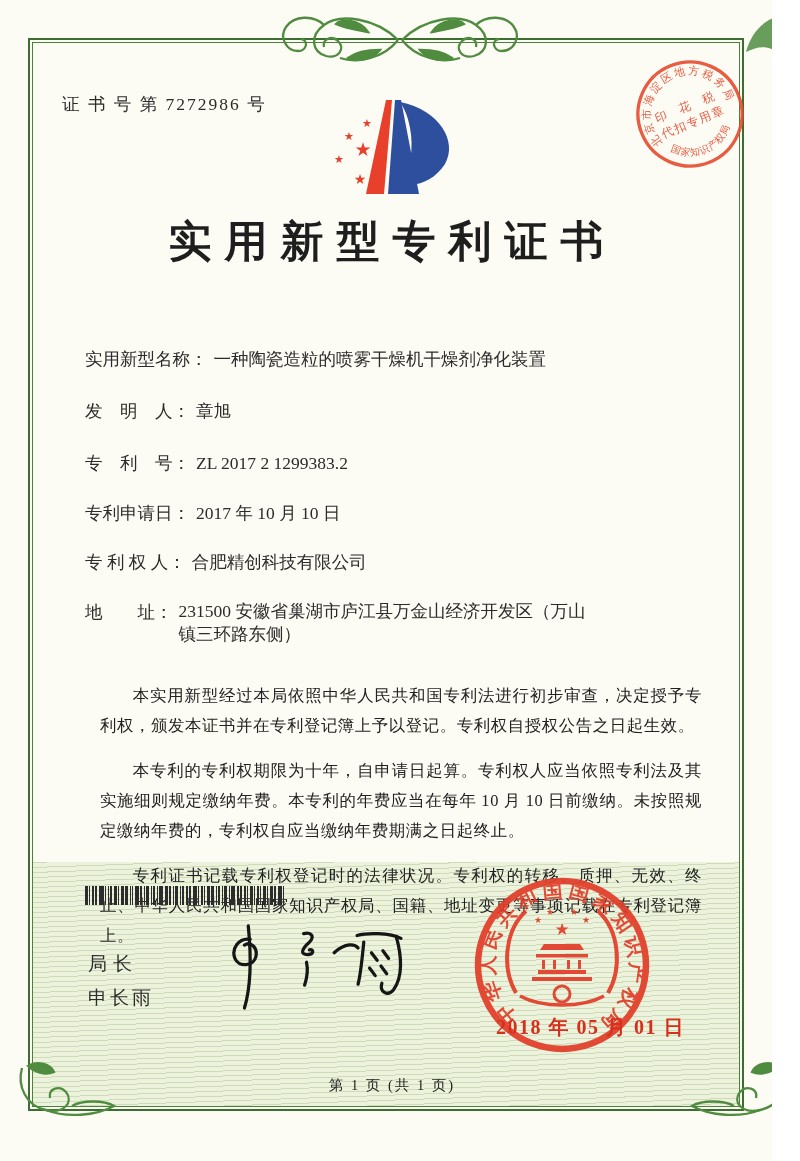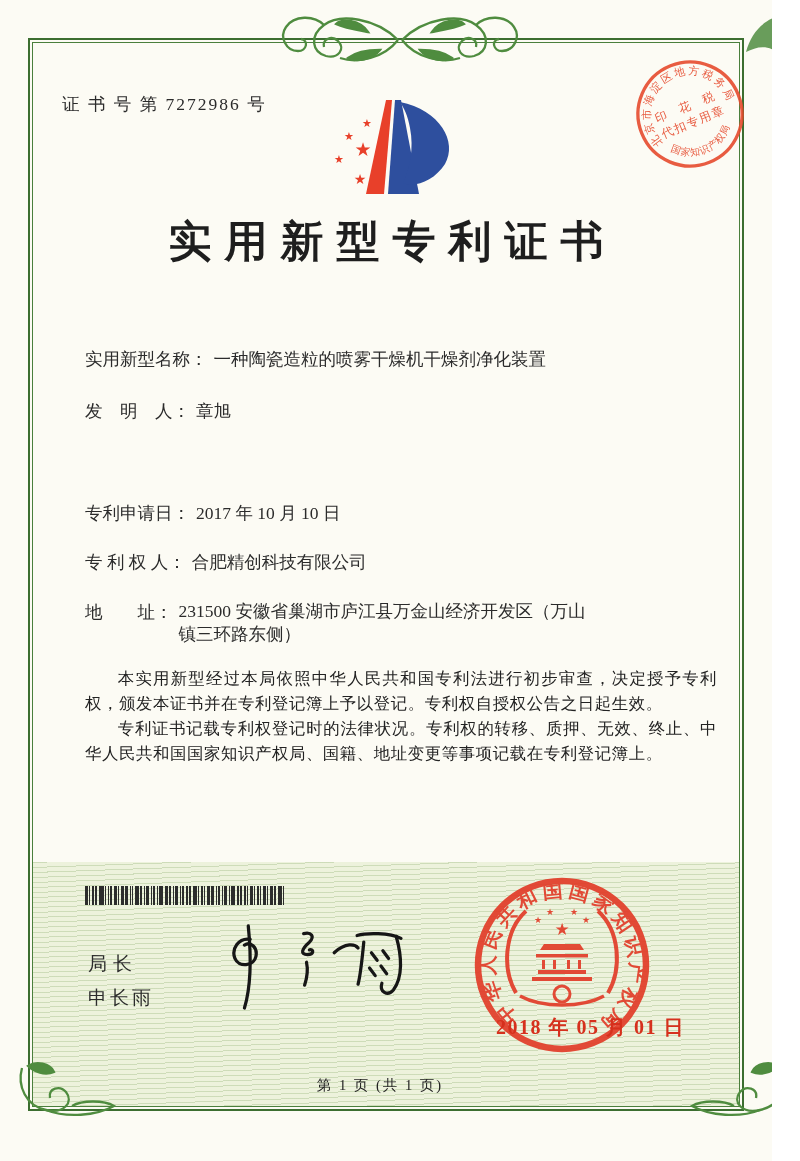--- a/index.html
+++ b/index.html
@@ -31,33 +31,33 @@
   .title{position:absolute;left:0;right:0;top:213px;text-align:center;
     font-size:43px;font-weight:700;letter-spacing:13px;text-indent:13px;color:#1e1e1e;z-index:3;}
   
   .row{position:absolute;left:85px;font-size:17.5px;line-height:24px;z-index:3;white-space:nowrap;margin-top:17px;}
   .fvalue{padding-left:6px;}
   .addr-row{white-space:normal;}
   .addr-val{display:inline-block;vertical-align:top;max-width:410px;line-height:23px;}
   .grant-right{position:absolute;left:370px;top:0;}
   
   .paras{position:absolute;left:85px;top:666px;width:632px;z-index:3;}
-  .paras p{margin:0;text-indent:2em;font-size:16.4px;line-height:25px;
+  .paras p{margin:15px;text-indent:2em;font-size:16.4px;line-height:30px;
     letter-spacing:.6px;text-align:justify;color:#222;}
   
   .barcode{position:absolute;left:85px;top:886px;height:19px;display:flex;align-items:stretch;z-index:3;}
   .bar{background:#2c2c2c;}
   .director-title{position:absolute;left:88px;top:951px;font-size:19px;letter-spacing:6px;z-index:3;text-align:right;}
   .director-name{position:absolute;left:88px;top:985px;font-size:19px;letter-spacing:3px;z-index:3;}
   .signature{position:absolute;left:212px;top:920px;z-index:3;}
   .seal{position:absolute;left:452px;top:855px;z-index:4;opacity:.92;}
   .seal-date{position:absolute;left:496px;top:1014px;font-size:20px;font-weight:600;
     color:#d6301d;letter-spacing:1.5px;z-index:5;}
   .footer{position:absolute;left:0;width:760px;top:1076px;text-align:center;
-    font-size:14.5px;letter-spacing:2px;z-index:3;color:#222;}
+    font-size:14.5px;letter-spacing:2px;z-index:3;color:#222;padding-left:12px;}
   svg text{font-family:"Liberation Serif","DejaVu Serif",serif;}
   svg .star{font-family:"DejaVu Sans",sans-serif;}
 </style>
 </head>
 <body>
 
 <div class="page">
 
   <div class="green-band"></div>
 
@@ -130,32 +130,36 @@
   </svg>
 
   <div class="title">实用新型专利证书</div>
 
   <div class="row" style="top:330px">
     <span class="flabel">实用新型名称：</span><span class="fvalue">一种陶瓷造粒的喷雾干燥机干燥剂净化装置</span>
   </div>
   <div class="row" style="top:382px">
     <span class="flabel">发　明　人：</span><span class="fvalue">章旭</span>
   </div>
+  <div class="row" style="top:434px">
+    <span class="flabel">专　利　号：</span><span class="fvalue">ZL 2017 2 1299383.2</span>
+  </div>
   <div class="row" style="top:484px">
     <span class="flabel">专利申请日：</span><span class="fvalue">2017 年 10 月 10 日</span>
   </div>
   <div class="row" style="top:533px">
     <span class="flabel">专 利 权 人：</span><span class="fvalue">合肥精创科技有限公司</span>
   </div>
   <div class="row addr-row" style="top:583px">
     <span class="flabel">地　　址：</span><span class="fvalue addr-val">231500 安徽省巢湖市庐江县万金山经济开发区（万山镇三环路东侧）</span>
   </div>
 
   <div class="paras">
     <p>本实用新型经过本局依照中华人民共和国专利法进行初步审查，决定授予专利权，颁发本证书并在专利登记簿上予以登记。专利权自授权公告之日起生效。</p>
+    <p>本专利的专利权期限为十年，自申请日起算。专利权人应当依照专利法及其实施细则规定缴纳年费。本专利的年费应当在每年 10 月 10 日前缴纳。未按照规定缴纳年费的，专利权自应当缴纳年费期满之日起终止。</p>
     <p>专利证书记载专利权登记时的法律状况。专利权的转移、质押、无效、终止、中华人民共和国国家知识产权局、国籍、地址变更等事项记载在专利登记簿上。</p>
   </div>
 
   <div class="barcode">
       <div class="bar" style="width: 2.8px; margin-right: 1px;"></div>
       <div class="bar" style="width: 1.4px; margin-right: 2px;"></div>
       <div class="bar" style="width: 1.4px; margin-right: 1px;"></div>
       <div class="bar" style="width: 2.8px; margin-right: 2px;"></div>
       <div class="bar" style="width: 4.2px; margin-right: 1px;"></div>
       <div class="bar" style="width: 1.4px; margin-right: 2px;"></div>

